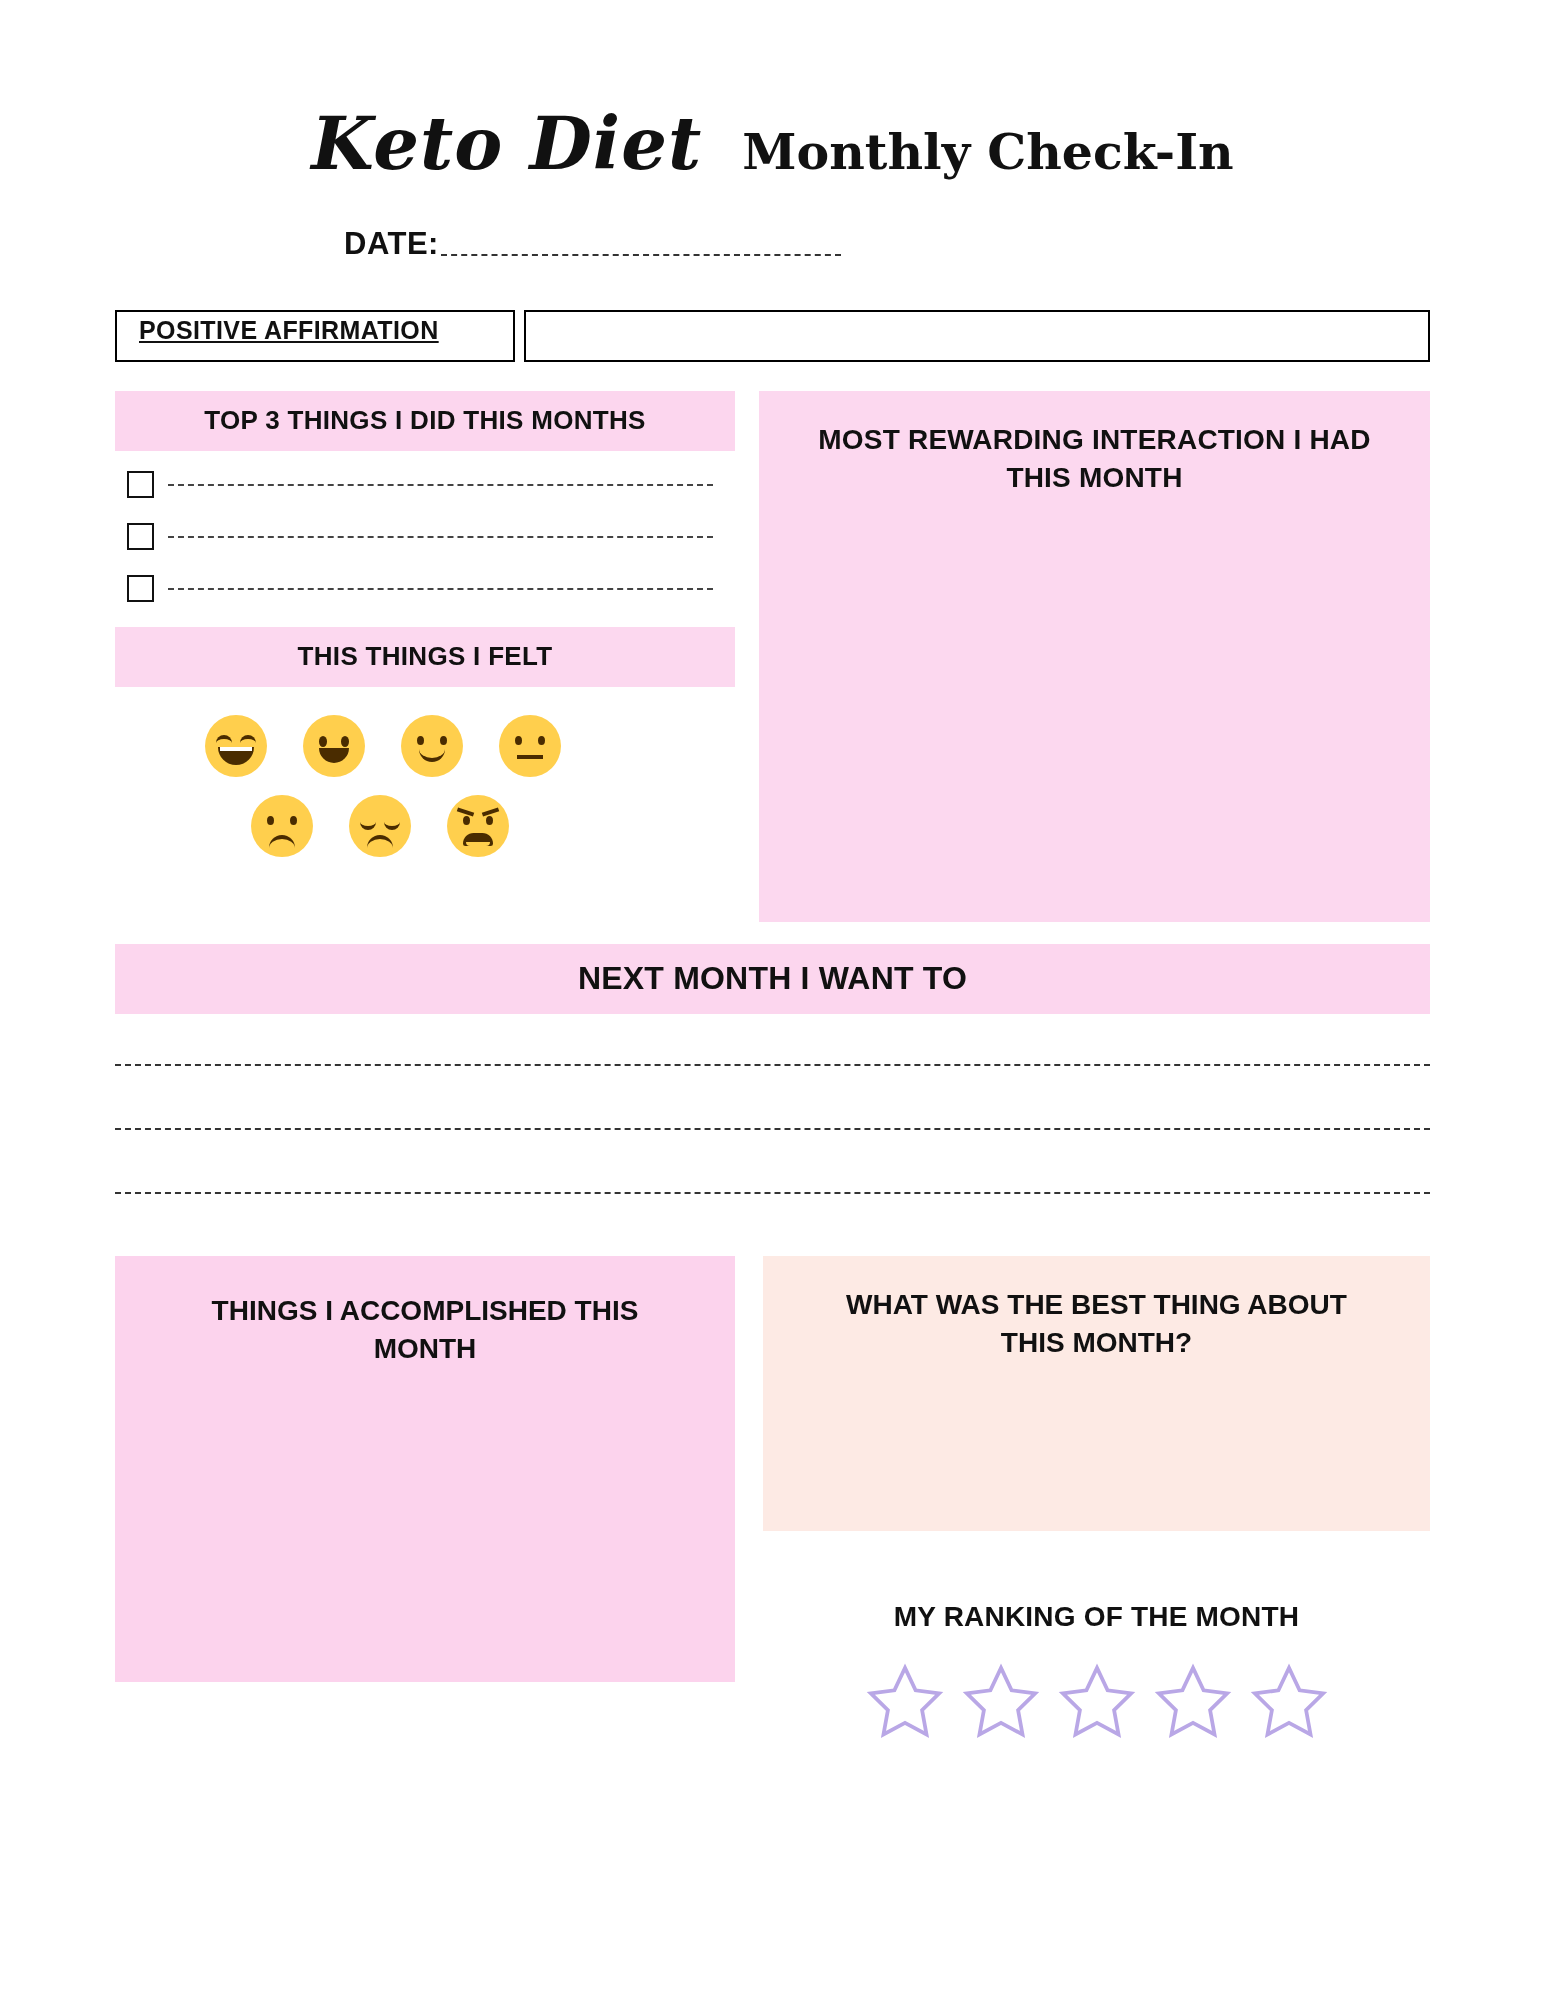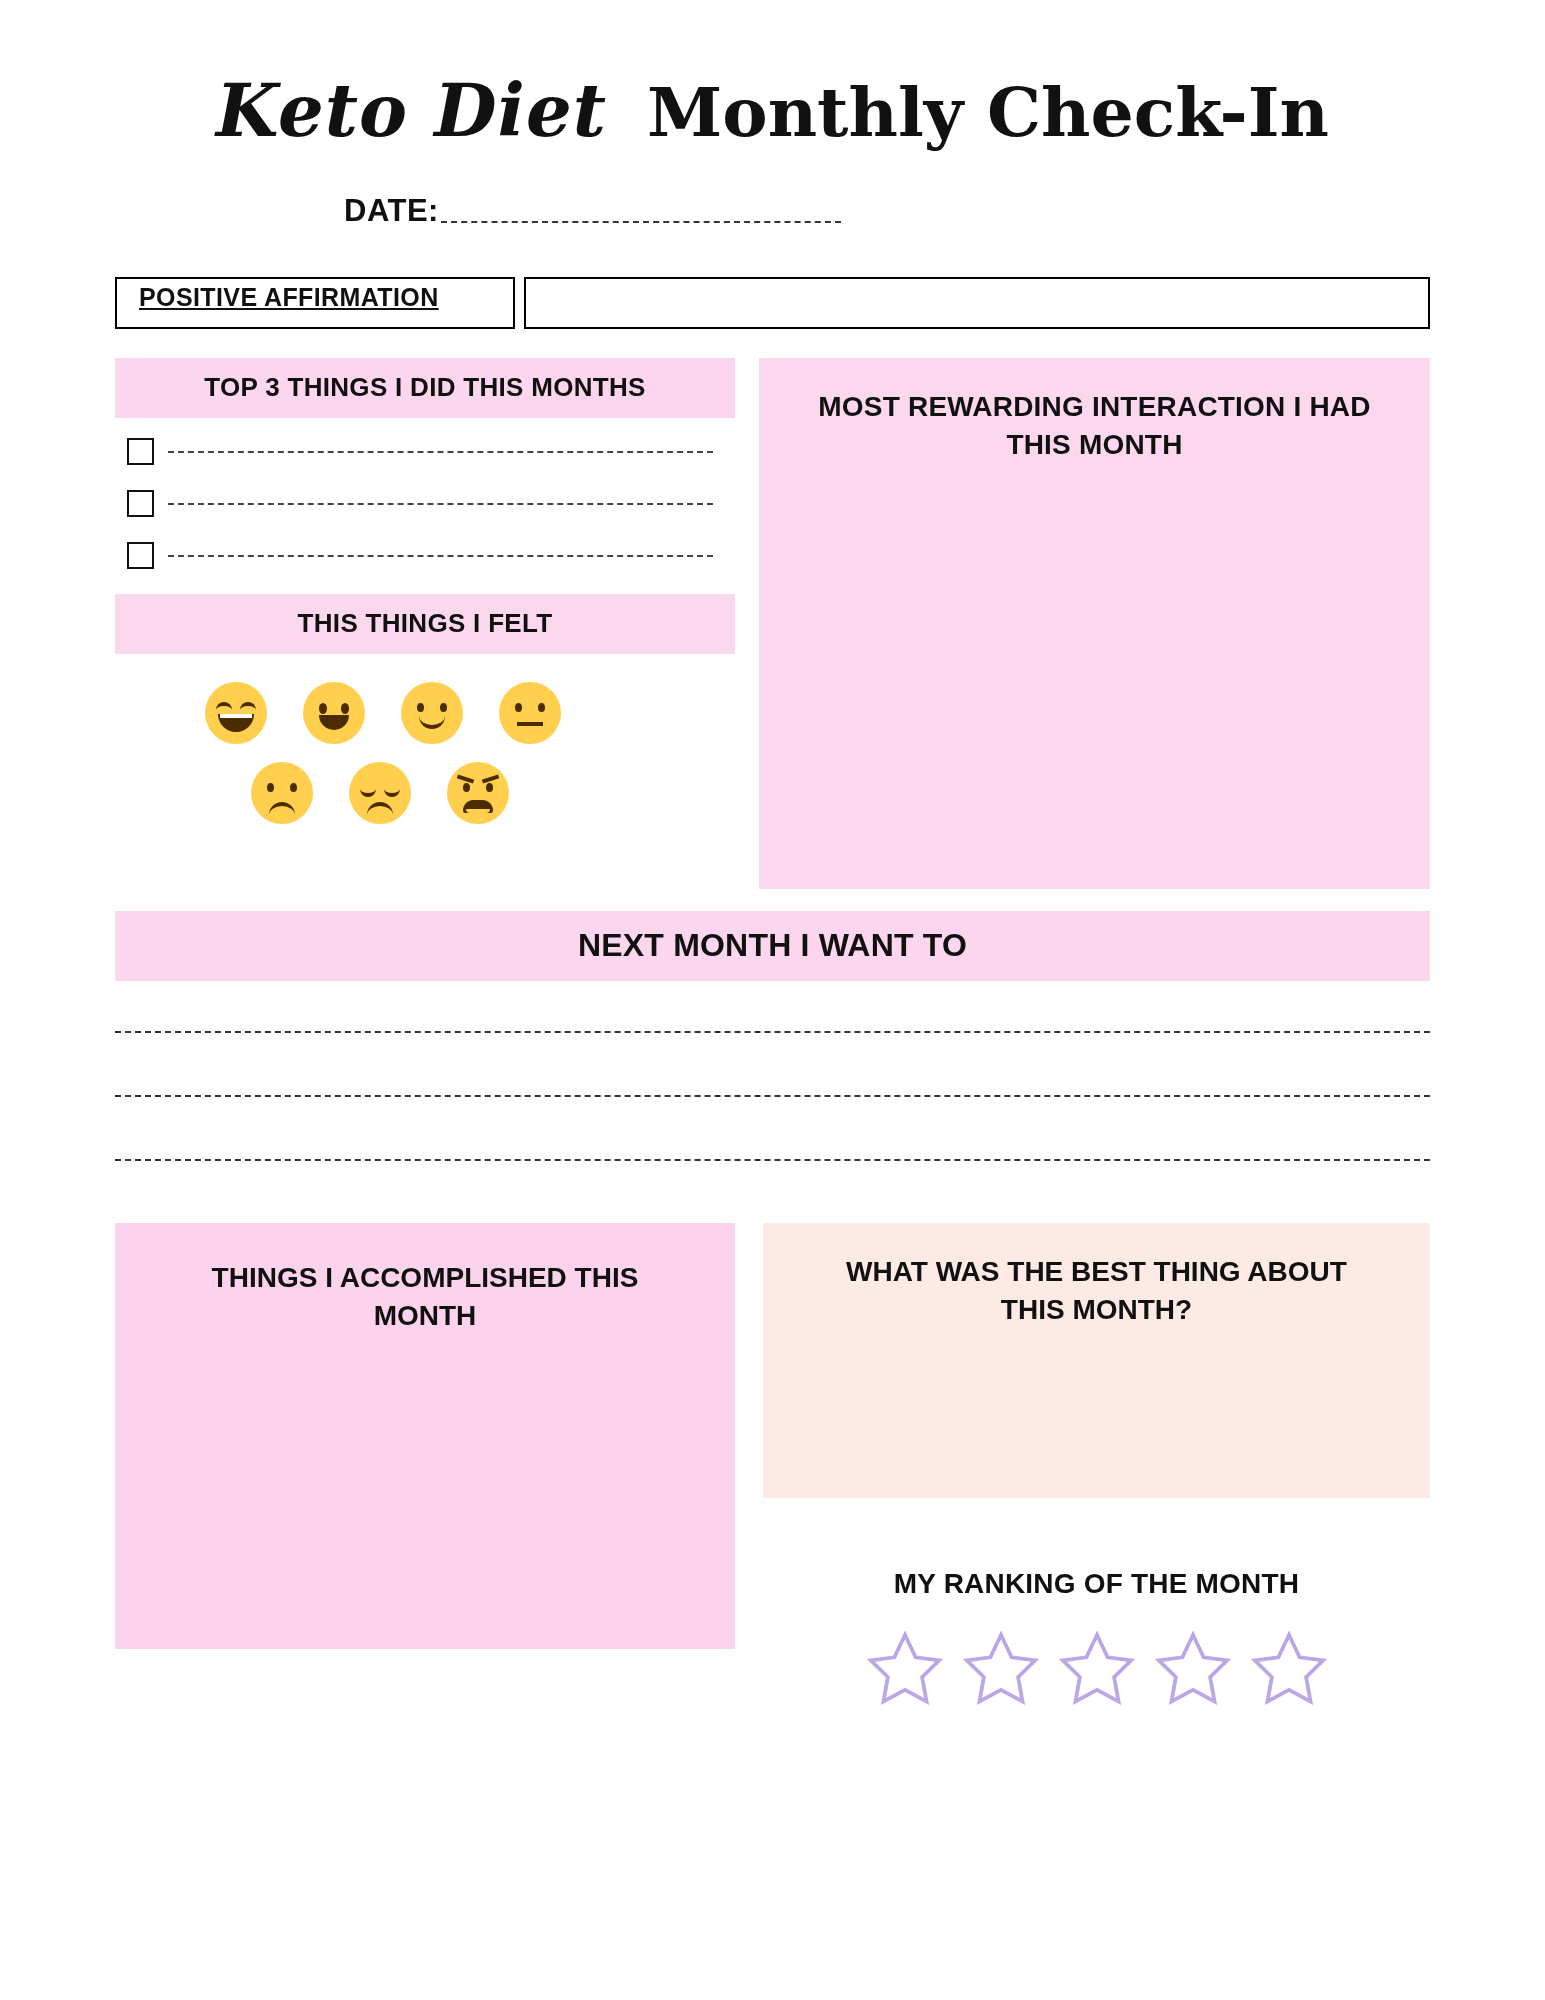--- a/index.html
+++ b/index.html
@@ -23,34 +23,34 @@
     box-sizing: border-box;
     padding: 0 115px;
   }
 
   
   .header {
     display: flex;
     align-items: baseline;
     justify-content: center;
     gap: 40px;
-    padding-top: 75px;
+    padding-top: 108px;
   }
   .title-script {
     font-family: "DejaVu Serif", serif;
     font-style: italic;
     font-weight: bold;
     font-size: 72px;
     letter-spacing: 1px;
     line-height: 1;
   }
   .title-serif {
     font-family: "DejaVu Serif", serif;
     font-weight: bold;
-    font-size: 68px;
+    font-size: 49px;
     line-height: 1;
   }
 
   .date-row {
     display: flex;
     align-items: flex-end;
     justify-content: center;
     gap: 2px;
     margin-top: 46px;
     padding-right: 360px;

